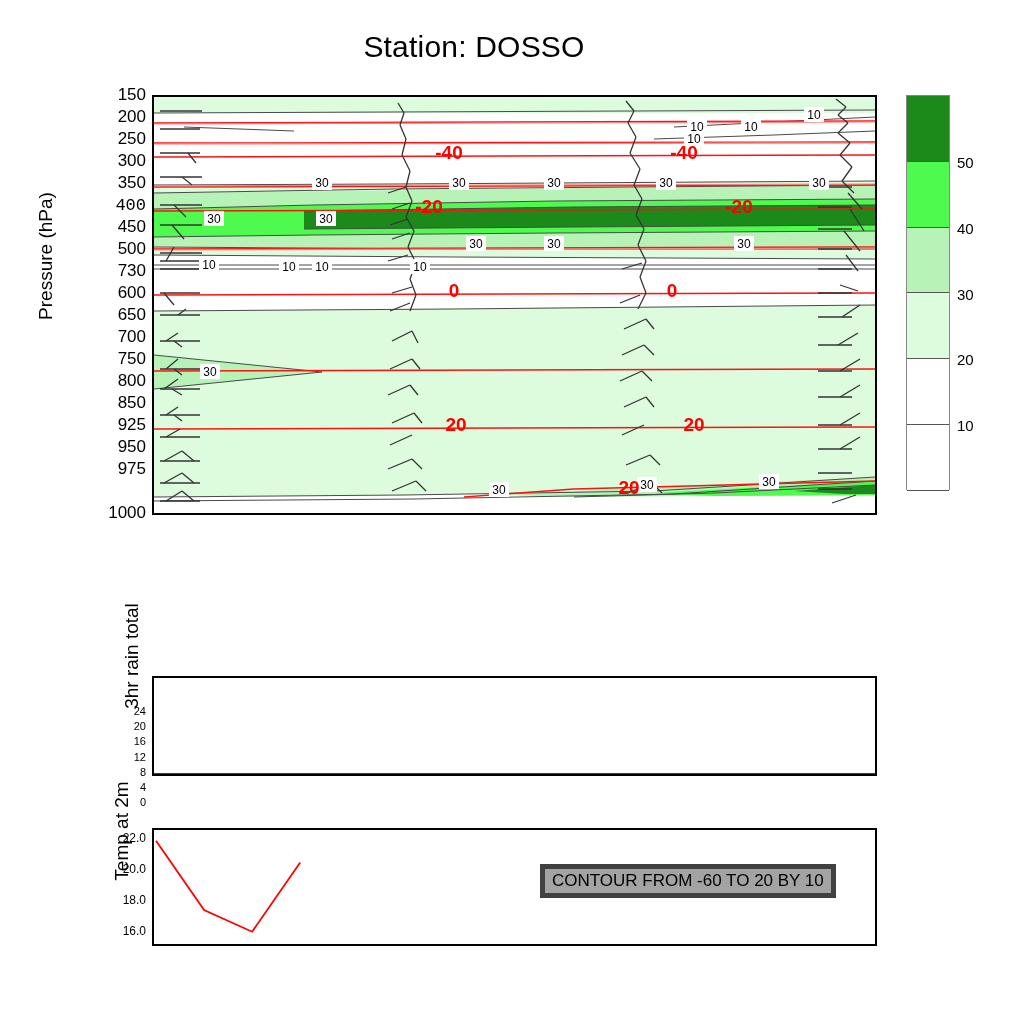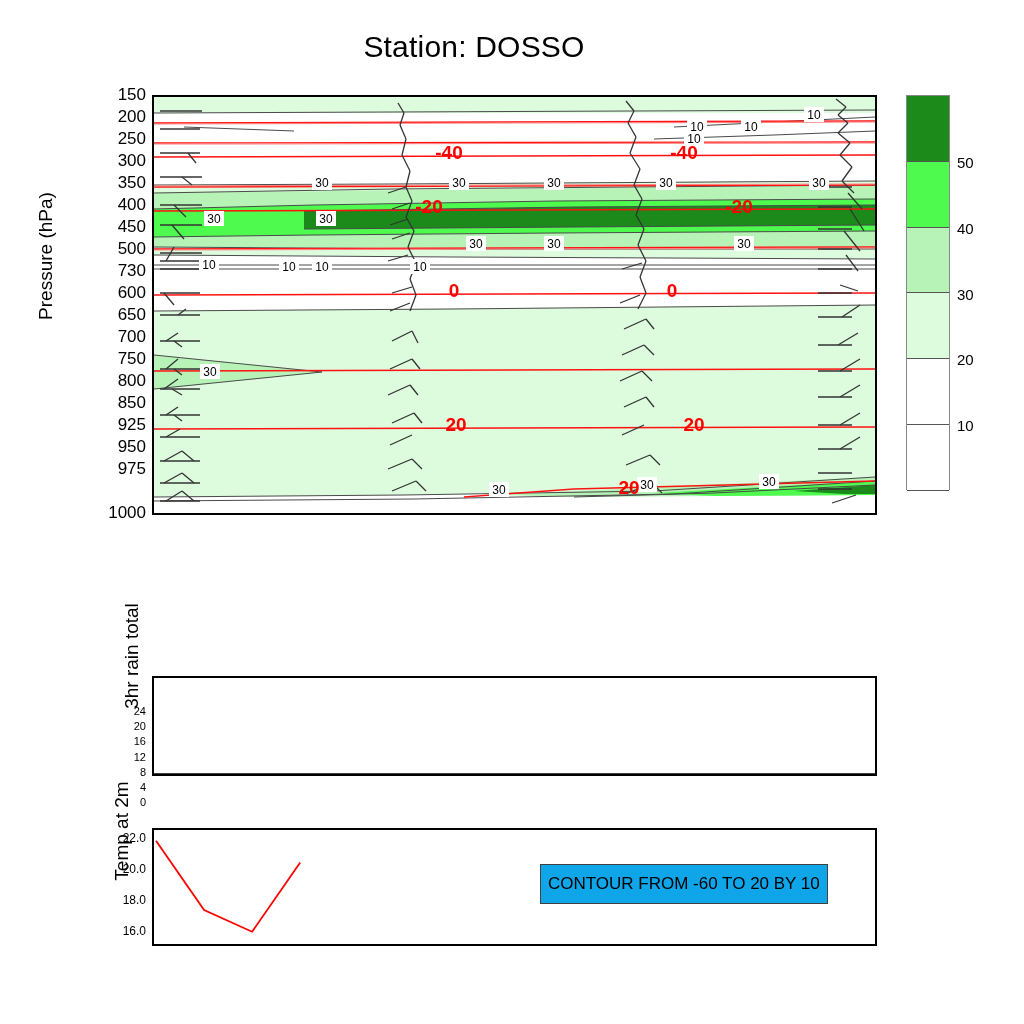--- a/index.html
+++ b/index.html
@@ -28,38 +28,38 @@
             transform:rotate(-90deg);transform-origin:50% 50%;}
   .rn-tick{position:absolute;right:0;font-size:11px;text-align:right;transform:translateY(-50%);}
   #rn-ticks{left:106px;top:676px;width:40px;height:100px;margin-top:31px;}
   
   #temp-panel{left:152px;top:828px;width:725px;height:118px;border:2px solid #000;box-sizing:border-box;background:#fff;}
   #temp-lab{left:32px;top:820px;width:180px;text-align:center;font-size:19px;
             transform:rotate(-90deg);transform-origin:50% 50%;}
   .tp-tick{position:absolute;right:0;font-size:12px;text-align:right;transform:translateY(-50%);}
   #tp-ticks{left:100px;top:828px;width:46px;height:118px;}
   
-  #cnote{left:540px;top:864px;border:1px solid #404040;background:#0ea5e9;padding:9px 7px;
+  #cnote{left:540px;top:864px;border:5px solid #404040;background:#a3a3a3;padding:2px 7px;
          font-size:17px;white-space:nowrap;}
   .clabel{font-size:12px;fill:#000;font-family:"Liberation Sans",sans-serif;}
   .rlabel{font-size:19px;fill:#ff0000;font-weight:bold;font-family:"Liberation Sans",sans-serif;}
 </style>
 </head>
 <body>
 
 <div class="abs" id="title">Station: DOSSO</div>
 
 <div class="abs" id="ylabel">Pressure (hPa)</div>
 <div class="abs" id="pr-ticks">
     <div class="pr-tick" style="top: 0px;">150</div>
     <div class="pr-tick" style="top: 22px;">200</div>
     <div class="pr-tick" style="top: 44px;">250</div>
     <div class="pr-tick" style="top: 66px;">300</div>
     <div class="pr-tick" style="top: 88px;">350</div>
-    <div class="pr-tick" style="top: 110px;">400</div>
+    <div class="pr-tick" style="top: 110px; font-family: Liberation Mono, monospace;">400</div>
     <div class="pr-tick" style="top: 132px;">450</div>
     <div class="pr-tick" style="top: 154px; margin-left: 25px;">500</div>
     <div class="pr-tick" style="top: 176px;">730</div>
     <div class="pr-tick" style="top: 198px;">600</div>
     <div class="pr-tick" style="top: 220px;">650</div>
     <div class="pr-tick" style="top: 242px;">700</div>
     <div class="pr-tick" style="top: 264px;">750</div>
     <div class="pr-tick" style="top: 286px;">800</div>
     <div class="pr-tick" style="top: 308px;">850</div>
     <div class="pr-tick" style="top: 330px;">925</div>

